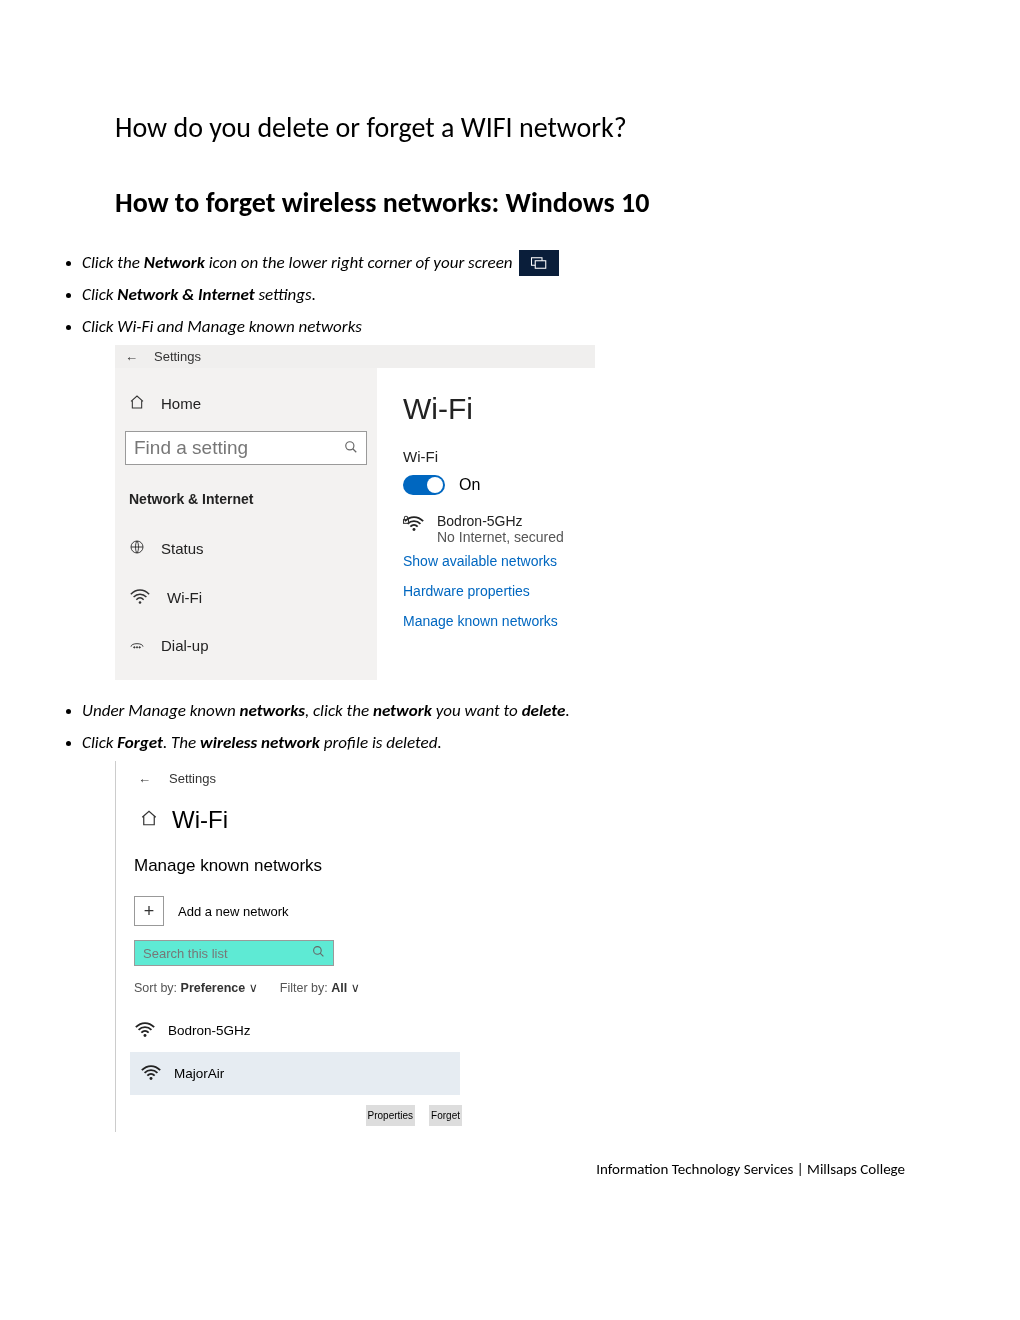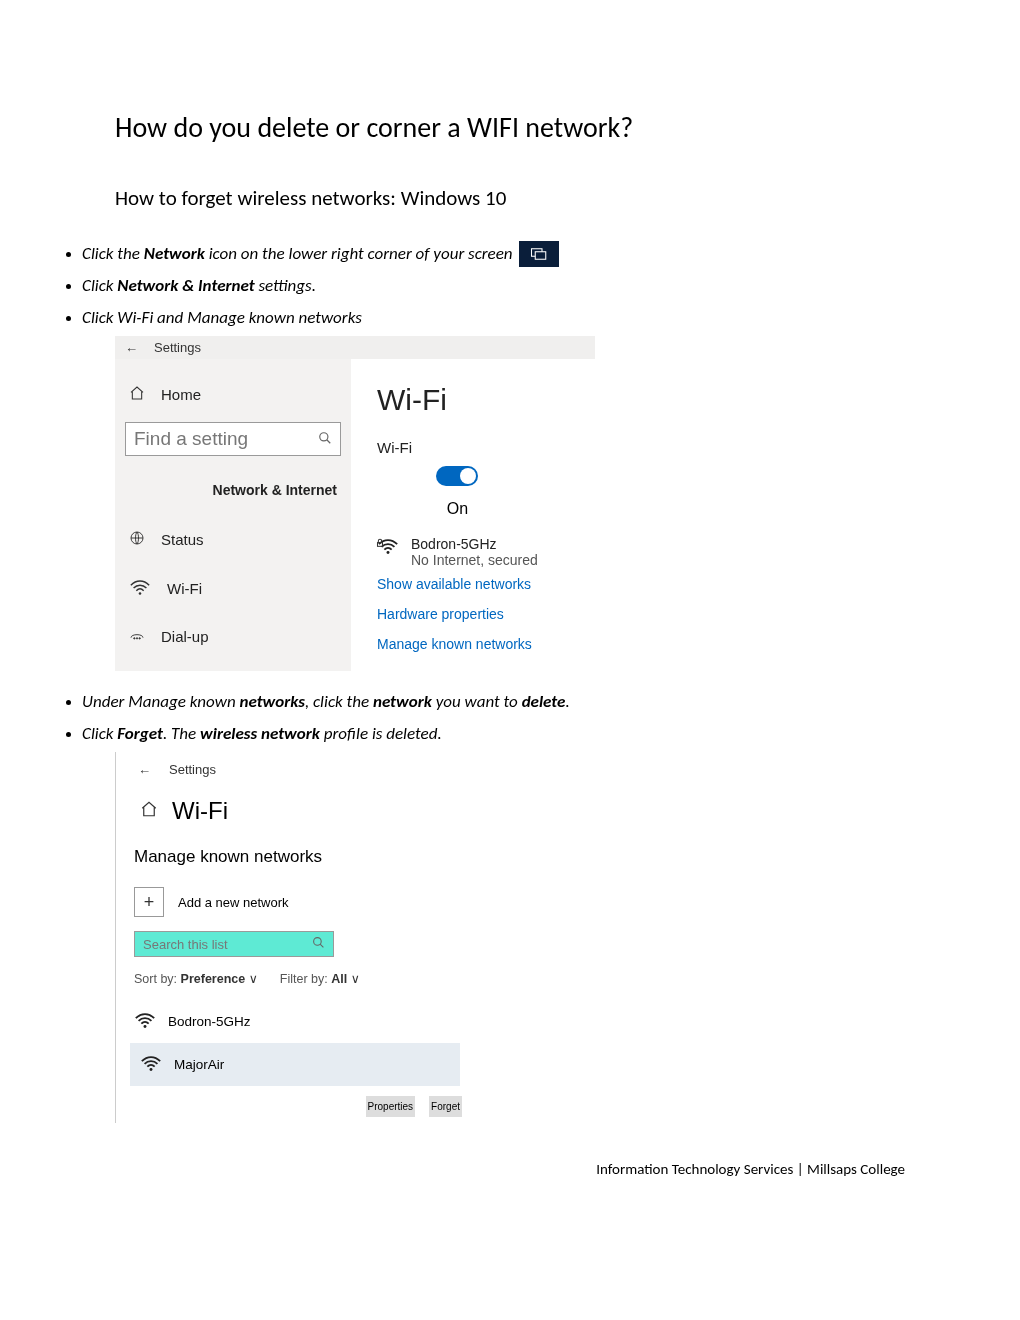--- a/index.html
+++ b/index.html
@@ -13,22 +13,22 @@
   }
   .page {
     padding: 110px 115px 0 115px;
   }
   h1 {
     font-size: 28px;
     font-weight: 400;
     margin-bottom: 40px;
   }
   h2 {
-    font-size: 21px;
-    font-weight: 400;
+    font-size: 28px;
+    font-weight: 700;
     margin-bottom: 30px;
   }
   ul.doc-list {
     list-style: disc;
     padding-left: 0;
     margin-left: -33px;
   }
   ul.doc-list > li {
     font-size: 17px;
     margin-left: 0;
@@ -59,38 +59,37 @@
     position: relative;
   }
   .shot1 .topbar {
     display: flex; align-items: center; gap: 16px;
     font-size: 13px; color: #333;
     padding: 4px 10px;
     background: #f0efee;
     position: relative;
   }
   .shot1 .left {
-    width: 236px;
+    width: 262px;
     background: #f3f2f1;
     padding: 18px 10px 12px 10px;
-    text-align: right;
   }
   .shot1 .home-row { display:flex; align-items:center; gap:16px; font-size:15px; color:#222; padding: 8px 4px 18px 4px; }
   .shot1 .search {
     display:flex; align-items:center; justify-content:space-between;
     border:1px solid #9a9a9a; background:#fff; padding:5px 8px; font-size:19px; color:#777;
     margin-bottom: 20px;
   }
   .shot1 .cat { font-size:14px; font-weight:600; color:#222; padding:6px 4px 18px 4px; }
   .shot1 .nav-row { display:flex; align-items:center; gap:16px; font-size:15px; color:#222; padding:14px 4px; }
   .shot1 .cols { display:flex; }
   .shot1 .right { padding: 24px 0 0 26px; background:#fff; }
   .shot1 .right h3 { font-size:30px; font-weight:300; color:#222; margin-bottom:22px; }
   .shot1 .wifi-lbl { font-size:15px; color:#222; margin-bottom:10px; }
-  .toggle { display:flex; align-items:center; gap:14px; margin-bottom:18px;flex-direction:column; }
+  .toggle { display:flex; align-items:center; gap:14px; margin-bottom:18px; }
   .toggle .track { width:42px; height:20px; background:#0067c0; border-radius:10px; position:relative; }
   .toggle .knob { position:absolute; right:2px; top:2px; width:16px; height:16px; background:#fff; border-radius:50%; }
   .shot1 .net-row { display:flex; align-items:flex-start; gap:12px; margin-bottom:6px; }
   .shot1 .net-row .txt { font-size:14px; color:#555; }
   .shot1 .net-row .txt .nname { color:#222; }
   .shot1 .link { color:#0067c0; font-size:14px; margin-top:8px; margin-bottom:12px; }
   .wifi-ico { width:22px; height:20px; }
 
   
   .shot2 {
@@ -126,21 +125,21 @@
     color:#000;
   }
 
   
   .ico { display:inline-block; }
 </style>
 </head>
 <body>
 
 <div class="page">
-  <h1>How do you delete or corner a WIFI network?</h1>
+  <h1>How do you delete or forget a WIFI network?</h1>
   <h2>How to forget wireless networks: Windows 10</h2>
 
   <ul class="doc-list">
     <li>
       <span class="li1">
         <span><span>Click the </span><b>Network</b><span> icon on the lower right corner of your screen</span></span>
         <span class="net-icon">
           <svg viewBox="0 0 24 18">
               <rect x="2" y="2" width="14" height="10" fill="none" stroke="#fff" stroke-width="1.4"></rect>
               <rect x="7" y="6" width="14" height="10" fill="#0a1e3a" stroke="#fff" stroke-width="1.4"></rect>

